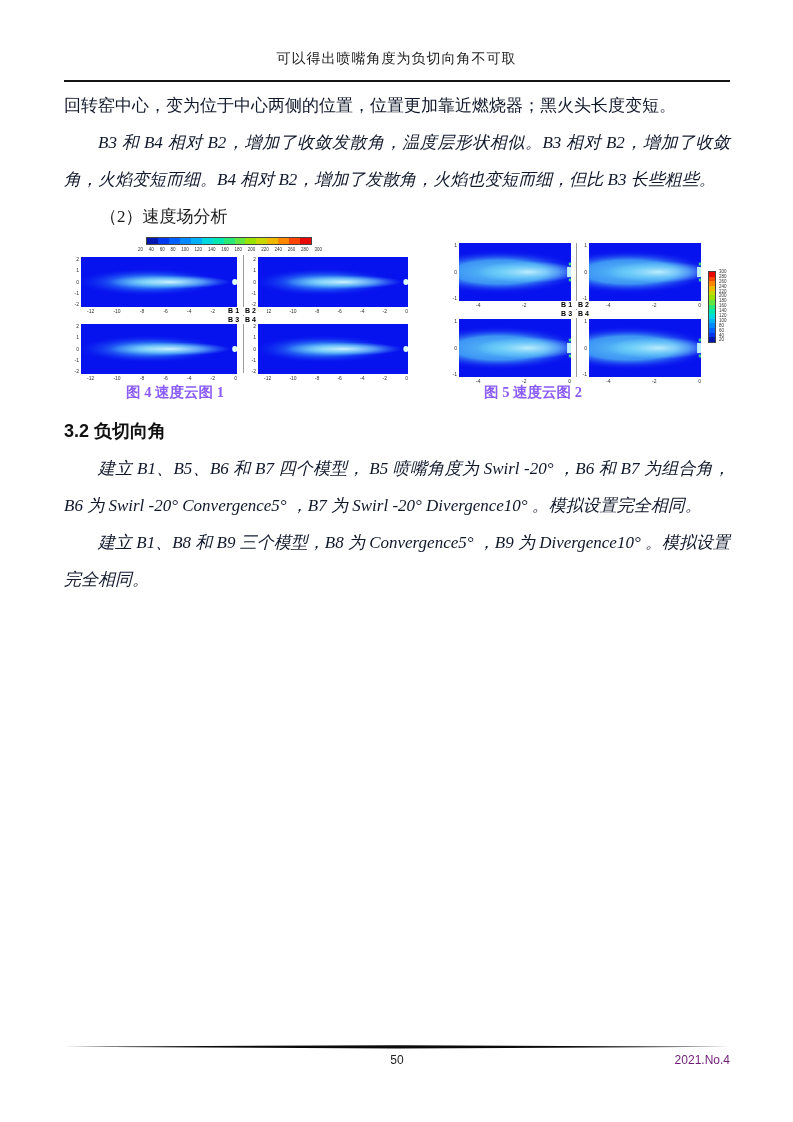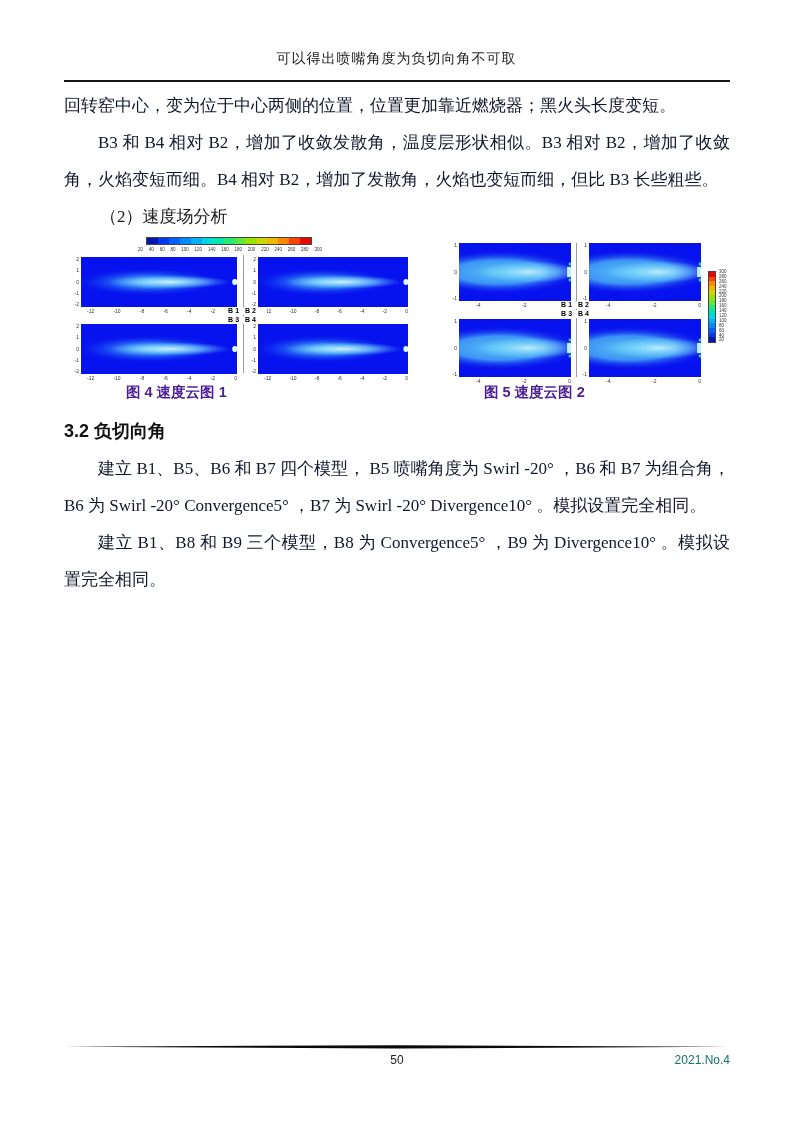--- a/index.html
+++ b/index.html
@@ -10,21 +10,21 @@
     overflow:hidden; margin:0 auto;
   }
   .hdr-title {
     position:absolute; top:50px; left:0; width:100%;
     text-align:center; font-size:14px; letter-spacing:1px; color:#222;
   }
   .hdr-rule { position:absolute; top:80px; left:64px; width:666px; height:2px; background:#151515; }
 
   .content { position:absolute; left:64px; top:87px; width:666px; }
   .content p { font-size:17px; line-height:37px; text-align:justify; color:#0f172a; }
-  .indent { text-indent:34px; }
+  .indent { text-indent:34px;font-style:italic; }
   .sec-heading {
     font-family:"Liberation Sans","DejaVu Sans",sans-serif;
     font-weight:bold; font-size:18px; line-height:37px; color:#111;
   }
   .sub-heading { font-size:17px; line-height:37px; text-indent:36px; }
 
   .figrow { position:relative; height:178px; }
   .figgroup { position:absolute; }
   #fig4 { left:2px; top:0; width:380px; height:146px; }
   #fig5 { left:386px; top:8px; width:282px; height:142px; }
@@ -53,31 +53,31 @@
     position:absolute; display:flex; flex-direction:column; justify-content:space-between;
     font-family:"Liberation Sans",sans-serif; font-size:4.5px; line-height:4.5px; color:#333;
   }
   .divider { position:absolute; width:1px; background:#9a9a9a; }
   .panel-lbl {
     position:absolute; font-family:"Liberation Sans",sans-serif; font-weight:bold;
     font-size:7px; line-height:8px; color:#000; background:#fff; text-align:center;
     width:48px; letter-spacing:2px;
   }
   .fig-caption {
-    position:absolute; font-family:Liberation Sans, sans-serif;
-    font-weight:600; font-size:14.5px; color:#4c1d95; white-space:nowrap;
+    position:absolute; font-family:Liberation Serif, serif;
+    font-weight:600; font-size:14.5px; color:#8b5cf6; white-space:nowrap;
   }
   .ftr-rule { position:absolute; left:64px; top:1045px; width:666px; height:4px; }
   .ftr-page {
     position:absolute; left:64px; top:1053px; width:666px; text-align:center;
     font-family:"Liberation Sans",sans-serif; font-size:12px; color:#222;
   }
   .ftr-issue {
     position:absolute; left:64px; top:1053px; width:666px; text-align:right;
-    font-family:"Liberation Sans",sans-serif; font-size:12px; color:#0f766e;
+    font-family:"Liberation Sans",sans-serif; font-size:12px; color:#701a75;
   }
 </style>
 </head>
 <body>
 
 <svg width="0" height="0" style="position:absolute" aria-hidden="true">
   <defs>
     <radialGradient id="pgA">
       <stop offset="0%" stop-color="rgba(110,200,250,0.95)"></stop>
       <stop offset="45%" stop-color="rgba(50,130,246,0.80)"></stop>

